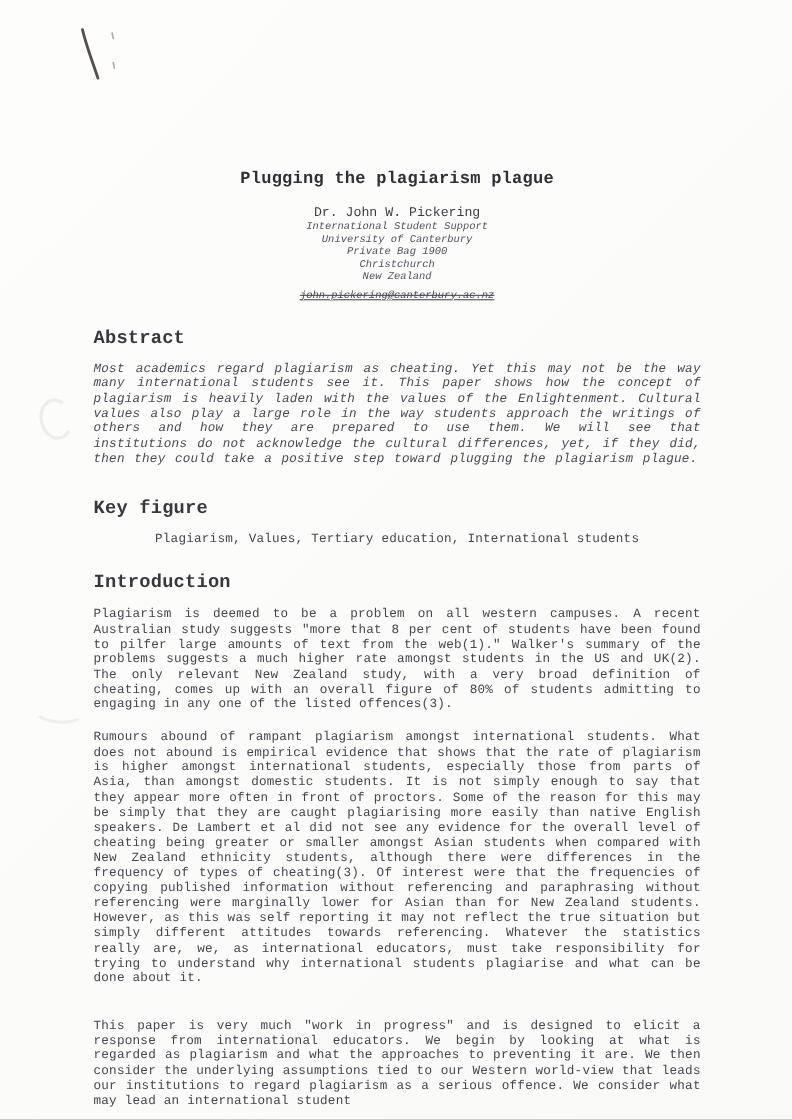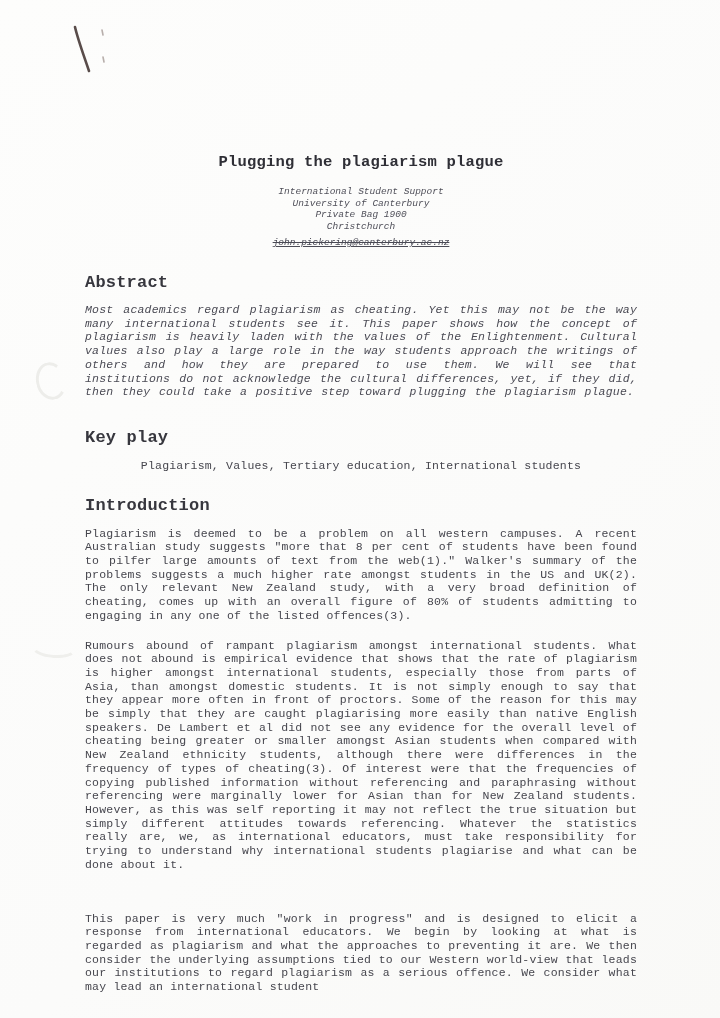--- a/index.html
+++ b/index.html
@@ -68,21 +68,21 @@
     font-size: 11.5px;
     line-height: 13.7px;
     letter-spacing: 0.2px;
     text-align: justify;
     color: #46464e;
   }
   .abstract-text { font-style: italic; word-spacing: 1.5px; color: #4a4a54; }
   .keywords-text { text-align: center; margin-top: 14px; }
   .p1 { margin-top: 14px; }
   .p2 { margin-top: 16px; }
-  .p3 { margin-top: 40px; }
+  .p3 { margin-top: 29px; }
   
   .pen-mark { position: absolute; left: 58px; top: 14px; pointer-events: none; }
   .ring-mark-1 {
     position: absolute;
     left: 36px; top: 362px;
     width: 24px; height: 32px;
     border: 3px solid #ededea;
     border-right-color: transparent;
     border-radius: 50%;
     transform: rotate(-12deg);
@@ -108,34 +108,36 @@
     <path d="M45,43 L46,48" stroke="#9a8d89" stroke-width="1.6" fill="none" stroke-linecap="round" opacity="0.7"></path>
   </svg>
   <div class="ring-mark-1"></div>
   <div class="ring-mark-2"></div>
 
   <div class="content">
 
     <h1 class="doc-title">Plugging the plagiarism plague</h1>
 
     <div class="author-block">
+      <div class="author-name">Dr. John W. Pickering</div>
       <div class="author-line">International Student Support</div>
       <div class="author-line">University of Canterbury</div>
       <div class="author-line">Private Bag 1900</div>
       <div class="author-line">Christchurch</div>
+      <div class="author-line">New Zealand</div>
       <div>
         <span class="author-email">john.pickering@canterbury.ac.nz</span>
       </div>
     </div>
 
 
     <h2 class="sec-heading h-abstract">Abstract</h2>
     <p class="para abstract-text">Most academics regard plagiarism as cheating.  Yet this may not be the way many international students see it.  This paper shows how the concept of plagiarism is heavily laden with the values of the Enlightenment.  Cultural values also play a large role in the way students approach the writings of others and how they are prepared to use them.  We will see that institutions do not acknowledge the cultural differences, yet, if they did, then they could take a positive step toward plugging the plagiarism plague.</p>
 
-    <h2 class="sec-heading h-keywords">Key play</h2>
+    <h2 class="sec-heading h-keywords">Key figure</h2>
     <p class="para keywords-text">Plagiarism, Values, Tertiary education, International students</p>
 
     <h2 class="sec-heading h-intro">Introduction</h2>
     <p class="para p1">Plagiarism is deemed to be a problem on all western campuses.  A recent Australian study suggests "more that 8 per cent of students have been found to pilfer large amounts of text from the web(1)."  Walker's summary of the problems suggests a much higher rate amongst students in the US and UK(2).  The only relevant New Zealand study, with a very broad definition of cheating, comes up with an overall figure of 80% of students admitting to engaging in any one of the listed offences(3).</p>
     <p class="para p2">Rumours abound of rampant plagiarism amongst international students.  What does not abound is empirical evidence that shows that the rate of plagiarism is higher amongst international students, especially those from parts of Asia, than amongst domestic students.  It is not simply enough to say that they appear more often in front of proctors.  Some of the reason for this may be simply that they are caught plagiarising more easily than native English speakers.  De Lambert et al did not see any evidence for the overall level of cheating being greater or smaller amongst Asian students when compared with New Zealand ethnicity students, although there were differences in the frequency of types of cheating(3).  Of interest were that the frequencies of copying published information without referencing and paraphrasing without referencing were marginally lower for Asian than for New Zealand students.  However, as this was self reporting it may not reflect the true situation but simply different attitudes towards referencing.  Whatever the statistics really are, we, as international educators, must take responsibility for trying to understand why international students plagiarise and what can be done about it.</p>
     <p class="para p3">This paper is very much "work in progress" and is designed to elicit a response from international educators.  We begin by looking at what is regarded as plagiarism and what the approaches to preventing it are.  We then consider the underlying assumptions tied to our Western world-view that leads our institutions to regard plagiarism as a serious offence.  We consider what may lead an international student</p>
 
   </div>
 </div>
 

